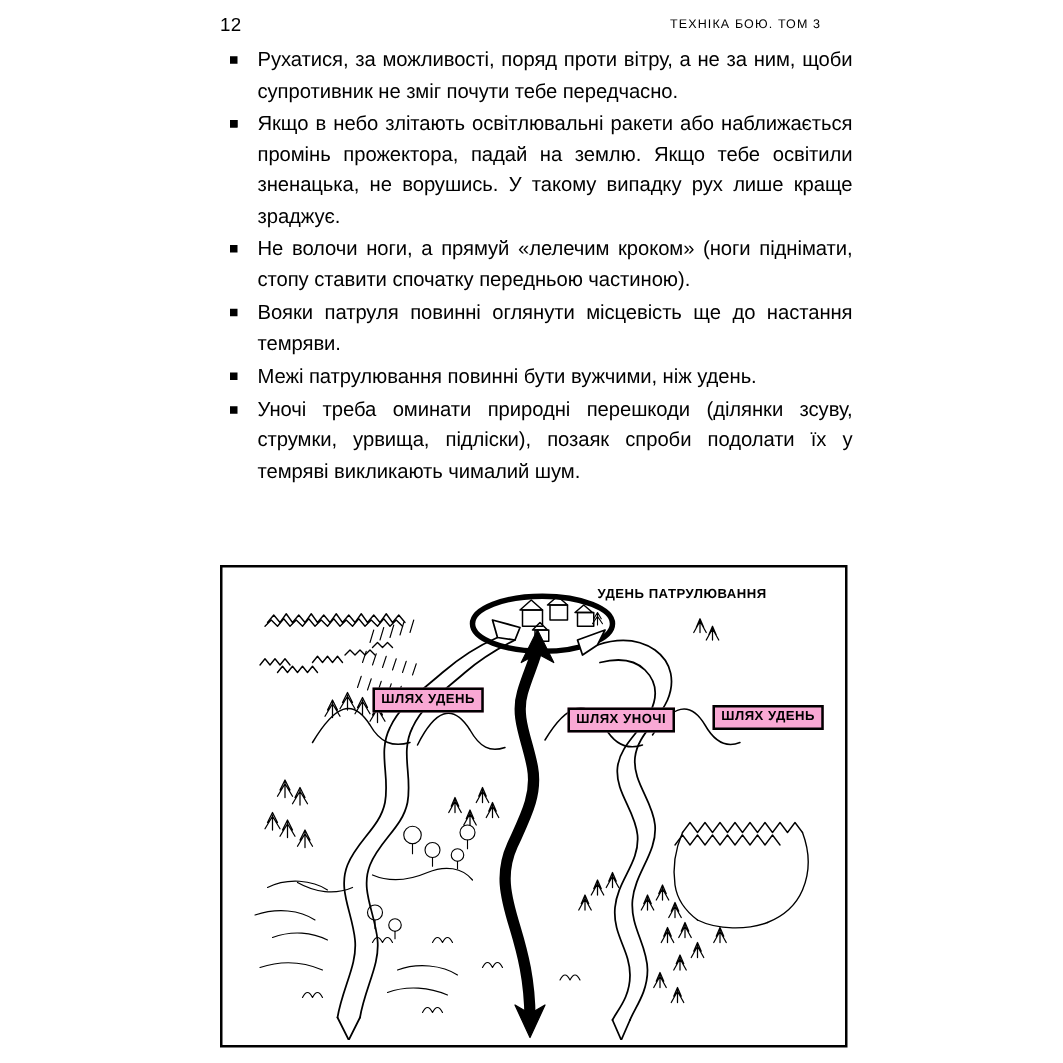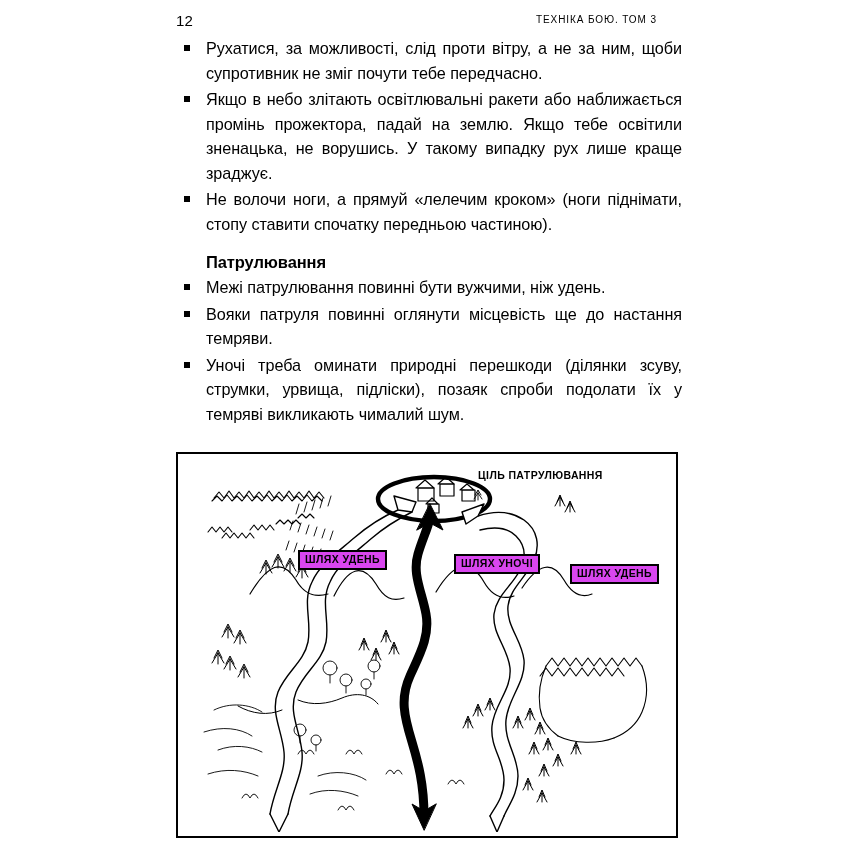--- a/index.html
+++ b/index.html
@@ -88,21 +88,21 @@
     height: 382px;
     border: 2px solid #000;
     background: #fff;
     overflow: hidden;
   }
   .figure svg {
     display: block;
   }
   .fig-label {
     position: absolute;
-    background: #d946ef;
+    background: #f9a8d4;
     border: 2px solid #000;
     font-size: 10.5px;
     font-weight: bold;
     letter-spacing: 0.4px;
     padding: 2px 5px 3px 5px;
     white-space: nowrap;
     line-height: 11px;
   }
   .fig-label.plain {
     border: none;
@@ -116,31 +116,30 @@
 
 <div class="page">
 
   <div class="running-head">
     <div class="folio">12</div>
     <div class="head-title">ТЕХНІКА БОЮ. ТОМ 3</div>
   </div>
 
   <div class="content">
     <ul class="bullets">
-      <li><span class="sq"></span><span>Рухатися, за можливості, слід проти вітру, а не за ним, щоби супротивник не зміг почути тебе передчасно.</span></li>
+      <li><span class="sq"></span><span>Рухатися, за можливості, поряд проти вітру, а не за ним, щоби супротивник не зміг почути тебе передчасно.</span></li>
       <li><span class="sq"></span></li>
       <li><span class="sq"></span><span>Якщо в небо злітають освітлювальні ракети або наближається промінь прожектора, падай на землю. Якщо тебе освітили зненацька, не ворушись. У такому випадку рух лише краще зраджує.</span></li>
       <li><span class="sq"></span><span>Не волочи ноги, а прямуй «лелечим кроком» (ноги піднімати, стопу ставити спочатку передньою частиною).</span></li>
     </ul>
 
-    <div class="section-heading">Патрулювання</div>
 
     <ul class="bullets">
+      <li><span class="sq"></span><span>Вояки патруля повинні оглянути місцевість ще до настання темряви.</span></li>
       <li><span class="sq"></span><span>Межі патрулювання повинні бути вужчими, ніж удень.</span></li>
-      <li><span class="sq"></span><span>Вояки патруля повинні оглянути місцевість ще до настання темряви.</span></li>
       <li><span class="sq"></span><span>Уночі треба оминати природні перешкоди (ділянки зсуву, струмки, урвища, підліски), позаяк спроби подолати їх у темряві викликають чималий шум.</span></li>
     </ul>
   </div>
 
   <div class="figure">
     <svg width="494" height="378" viewBox="0 0 494 378">
       <g stroke="#000" fill="none" stroke-width="1.1" stroke-linecap="round" stroke-linejoin="round">
 
         <path d="M36 44 l5 -6 5 6 5 -7 5 7 5 -6 5 6 5 -7 5 7 5 -6 5 6 5 -7 5 7 5 -6 5 6 5 -7 5 7 5 -6 5 6 5 -7 5 7 5 -6 5 6"></path>
         <path d="M34 47 l5 -5 5 5 5 -6 5 6 5 -5 5 5 5 -6 5 6 5 -5 5 5 5 -6 5 6 5 -5 5 5 5 -6 5 6 5 -5 5 5 5 -6 5 6 5 -5 5 5"></path>
@@ -264,19 +263,19 @@
           <path d="M160 356 q4 -8 8 0 q4 -8 8 0"></path>
           <path d="M270 330 q4 -8 8 0 q4 -8 8 0"></path>
         </g>
 
         <path d="M120 246 C 134 252 150 250 164 244 C 178 238 192 240 200 250" stroke-width="1"></path>
         <path d="M60 252 C 74 260 90 262 104 256" stroke-width="1"></path>
 
       </g>
     </svg>
 
-    <div class="fig-label plain" style="left:300px; top:16px;">ЦІЛЬ ПАТРУЛЮВАННЯ</div>
+    <div class="fig-label plain" style="left:300px; top:16px;">УДЕНЬ ПАТРУЛЮВАННЯ</div>
     <div class="fig-label" style="left:120px; top:96px;">ШЛЯХ УДЕНЬ</div>
-    <div class="fig-label" style="left:276px; top:100px;">ШЛЯХ УНОЧІ</div>
+    <div class="fig-label" style="left:276px; top:112px;">ШЛЯХ УНОЧІ</div>
     <div class="fig-label" style="left:392px; top:110px;">ШЛЯХ УДЕНЬ</div>
   </div>
 
 </div>
 
 </body></html>

